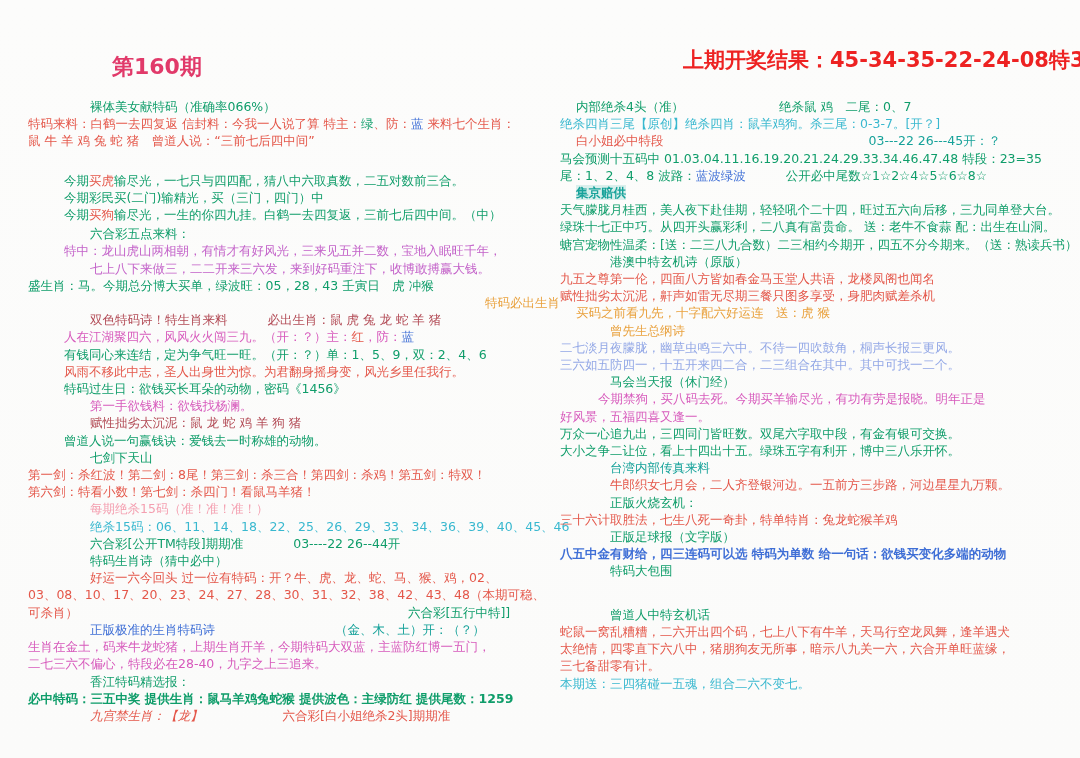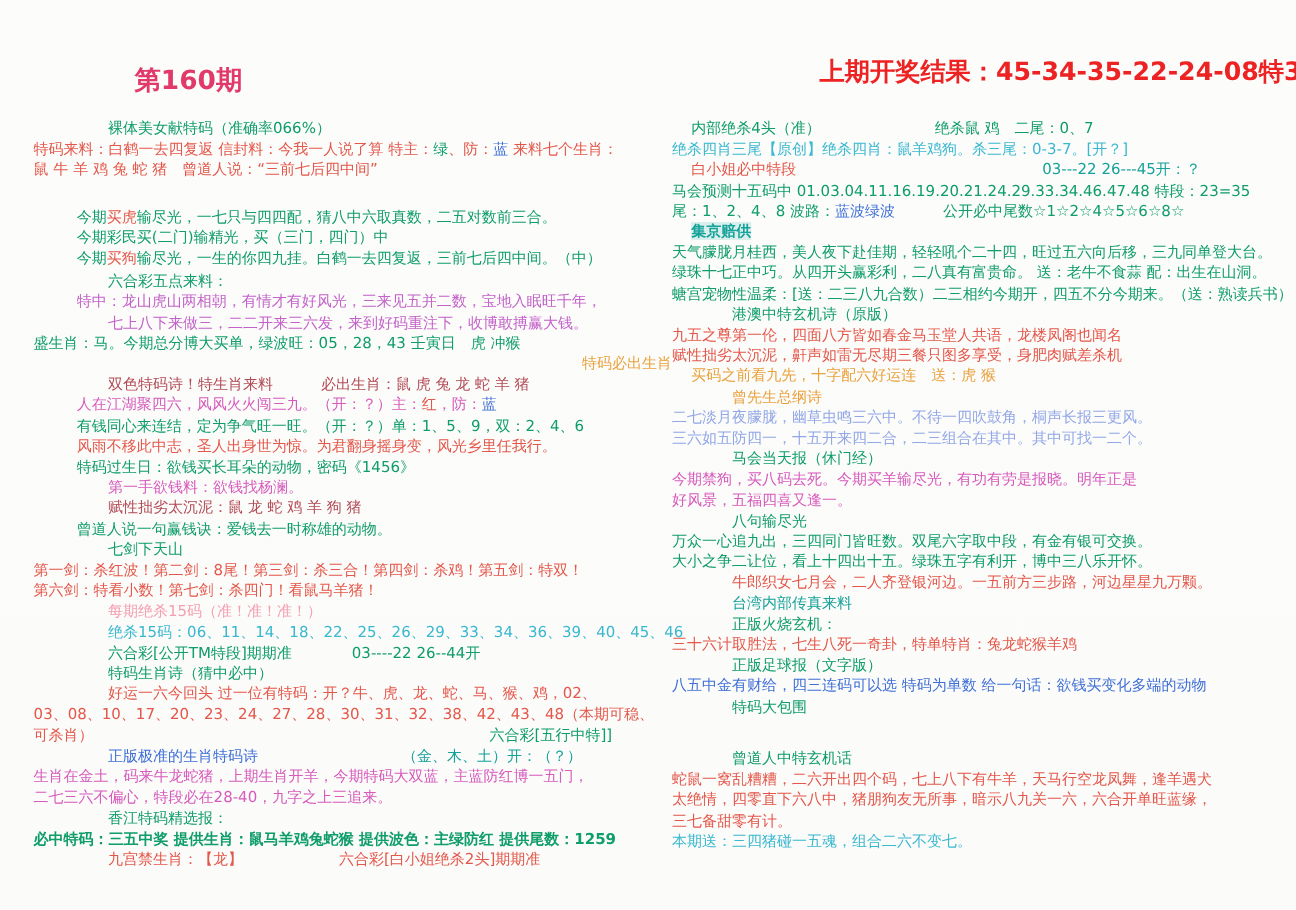--- a/index.html
+++ b/index.html
@@ -62,51 +62,50 @@
       <div class="line ind2"><span style="color: rgb(15, 157, 106);">六合彩[公开TM特段]期期准</span><span class="gap" style="width: 50px;"></span><span style="color: rgb(15, 157, 106);">03----22 26--44开</span></div>
       <div class="line ind2"><span style="color: rgb(15, 157, 106);">特码生肖诗（猜中必中）</span></div>
       <div class="line ind2"><span style="color: rgb(228, 87, 74);">好运一六今回头 过一位有特码：开？牛、虎、龙、蛇、马、猴、鸡，02、</span></div>
       <div class="line ind0"><span style="color: rgb(228, 87, 74);">03、08、10、17、20、23、24、27、28、30、31、32、38、42、43、48（本期可稳、</span></div>
       <div class="line ind0"><span style="color: rgb(228, 87, 74);">可杀肖）</span><span class="gap" style="width: 330px;"></span><span style="color: rgb(15, 157, 106);">六合彩[五行中特]]</span></div>
       <div class="line ind2"><span style="color: rgb(63, 111, 214);">正版极准的生肖特码诗</span><span class="gap" style="width: 120px;"></span><span style="color: rgb(23, 162, 154);">（金、木、土）开：（？）</span></div>
       <div class="line ind0"><span style="color: rgb(215, 90, 188);">生肖在金土，码来牛龙蛇猪，上期生肖开羊，今期特码大双蓝，主蓝防红博一五门，</span></div>
       <div class="line ind0"><span style="color: rgb(215, 90, 188);">二七三六不偏心，特段必在28-40，九字之上三追来。</span></div>
       <div class="line ind2"><span style="color: rgb(15, 157, 106);">香江特码精选报：</span></div>
       <div class="line ind0"><span style="color: rgb(15, 157, 106); font-weight: bold;">必中特码：三五中奖 提供生肖：鼠马羊鸡兔蛇猴 提供波色：主绿防红 提供尾数：1259</span></div>
-      <div class="line ind2"><span style="color: rgb(228, 87, 74);">九宫禁生肖：【龙】</span><span class="gap" style="width: 80px;"></span><span style="color: rgb(228, 87, 74);">六合彩[白小姐绝杀2头]期期准</span></div>
+      <div class="line ind2"><span style="color: rgb(228, 87, 74); font-style: italic;">九宫禁生肖：【龙】</span><span class="gap" style="width: 80px;"></span><span style="color: rgb(228, 87, 74);">六合彩[白小姐绝杀2头]期期准</span></div>
     </div>
   <div class="col right" id="right-col">
       <div class="line ind1"><span style="color: rgb(15, 157, 106);">内部绝杀4头（准）</span><span class="gap" style="width: 95px;"></span><span style="color: rgb(15, 157, 106);">绝杀鼠 鸡　二尾：0、7</span></div>
       <div class="line ind0"><span style="color: rgb(57, 184, 207);">绝杀四肖三尾【原创】绝杀四肖：鼠羊鸡狗。杀三尾：0-3-7。[开？]</span></div>
       <div class="line ind1"><span style="color: rgb(228, 87, 74);">白小姐必中特段</span><span class="gap" style="width: 205px;"></span><span style="color: rgb(23, 162, 154); margin-top: 12px;">03---22 26---45开：？</span></div>
       <div class="line ind0"><span style="color: rgb(15, 157, 106);">马会预测十五码中 01.03.04.11.16.19.20.21.24.29.33.34.46.47.48 特段：23=35</span></div>
       <div class="line ind0"><span style="color: rgb(15, 157, 106);">尾：1、2、4、8 波路：</span><span style="color: rgb(63, 111, 214);">蓝波绿波</span><span class="gap" style="width: 40px;"></span><span style="color: rgb(15, 157, 106);">公开必中尾数☆1☆2☆4☆5☆6☆8☆</span></div>
       <div class="line ind1"><span style="color: rgb(23, 162, 154); background: rgb(217, 239, 236); font-weight: bold;">集京赔供</span></div>
       <div class="line ind0"><span style="color: rgb(15, 157, 106);">天气朦胧月桂西，美人夜下赴佳期，轻轻吼个二十四，旺过五六向后移，三九同单登大台。</span></div>
       <div class="line ind0"><span style="color: rgb(15, 157, 106);">绿珠十七正中巧。从四开头赢彩利，二八真有富贵命。 送：老牛不食蒜 配：出生在山洞。</span></div>
       <div class="line ind0"><span style="color: rgb(15, 157, 106);">螗宫宠物性温柔：[送：二三八九合数）二三相约今期开，四五不分今期来。（送：熟读兵书）</span></div>
       <div class="line ind2"><span style="color: rgb(15, 157, 106);">港澳中特玄机诗（原版）</span></div>
       <div class="line ind0"><span style="color: rgb(228, 87, 74);">九五之尊第一伦，四面八方皆如春金马玉堂人共语，龙楼凤阁也闻名</span></div>
       <div class="line ind0"><span style="color: rgb(228, 87, 74);">赋性拙劣太沉泥，鼾声如雷无尽期三餐只图多享受，身肥肉赋差杀机</span></div>
       <div class="line ind1"><span style="color: rgb(233, 161, 61);">买码之前看九先，十字配六好运连　送：虎 猴</span></div>
       <div class="line ind2"><span style="color: rgb(233, 161, 61);">曾先生总纲诗</span></div>
       <div class="line ind0"><span style="color: rgb(146, 167, 230);">二七淡月夜朦胧，幽草虫鸣三六中。不待一四吹鼓角，桐声长报三更风。</span></div>
       <div class="line ind0"><span style="color: rgb(146, 167, 230);">三六如五防四一，十五开来四二合，二三组合在其中。其中可找一二个。</span></div>
       <div class="line ind2"><span style="color: rgb(15, 157, 106);">马会当天报（休门经）</span></div>
-      <div class="line ind0"><span style="color: rgb(215, 90, 188);">今期禁狗，买八码去死。今期买羊输尽光，有功有劳是报晓。明年正是</span></div>
+      <div class="line ind0"><span style="color: rgb(215, 90, 188); margin-left: 38px;">今期禁狗，买八码去死。今期买羊输尽光，有功有劳是报晓。明年正是</span></div>
       <div class="line ind0"><span style="color: rgb(215, 90, 188);">好风景，五福四喜又逢一。</span></div>
-      <div class="line ind2"><span style="color: rgb(15, 157, 106);">八句输尽光</span></div>
       <div class="line ind0"><span style="color: rgb(15, 157, 106);">万众一心追九出，三四同门皆旺数。双尾六字取中段，有金有银可交换。</span></div>
       <div class="line ind0"><span style="color: rgb(15, 157, 106);">大小之争二让位，看上十四出十五。绿珠五字有利开，博中三八乐开怀。</span></div>
+      <div class="line ind2"><span style="color: rgb(23, 162, 154);">台湾内部传真来料</span></div>
       <div class="line ind2"><span style="color: rgb(228, 87, 74);">牛郎织女七月会，二人齐登银河边。一五前方三步路，河边星星九万颗。</span></div>
-      <div class="line ind2"><span style="color: rgb(23, 162, 154);">台湾内部传真来料</span></div>
       <div class="line ind2"><span style="color: rgb(15, 157, 106);">正版火烧玄机：</span></div>
       <div class="line ind0"><span style="color: rgb(228, 87, 74);">三十六计取胜法，七生八死一奇卦，特单特肖：兔龙蛇猴羊鸡</span></div>
       <div class="line ind2"><span style="color: rgb(15, 157, 106);">正版足球报（文字版）</span></div>
-      <div class="line ind0"><span style="color: rgb(63, 111, 214);">八五中金有财给，四三连码可以选 特码为单数 给一句话：欲钱买变化多端的动物</span></div>
+      <div class="line ind0"><span style="color: rgb(63, 111, 214); font-weight: bold;">八五中金有财给，四三连码可以选 特码为单数 给一句话：欲钱买变化多端的动物</span></div>
       <div class="line ind2"><span style="color: rgb(15, 157, 106);">特码大包围</span></div>
       <div class="line ind0 spacer"></div>
       <div class="line ind2"><span style="color: rgb(15, 157, 106);">曾道人中特玄机话</span></div>
       <div class="line ind0"><span style="color: rgb(228, 87, 74);">蛇鼠一窝乱糟糟，二六开出四个码，七上八下有牛羊，天马行空龙凤舞，逢羊遇犬</span></div>
       <div class="line ind0"><span style="color: rgb(228, 87, 74);">太绝情，四零直下六八中，猪朋狗友无所事，暗示八九关一六，六合开单旺蓝缘，</span></div>
       <div class="line ind0"><span style="color: rgb(228, 87, 74);">三七备甜零有计。</span></div>
       <div class="line ind0"><span style="color: rgb(57, 184, 207);">本期送：三四猪碰一五魂，组合二六不变七。</span></div>
     </div>
 </div>
 

